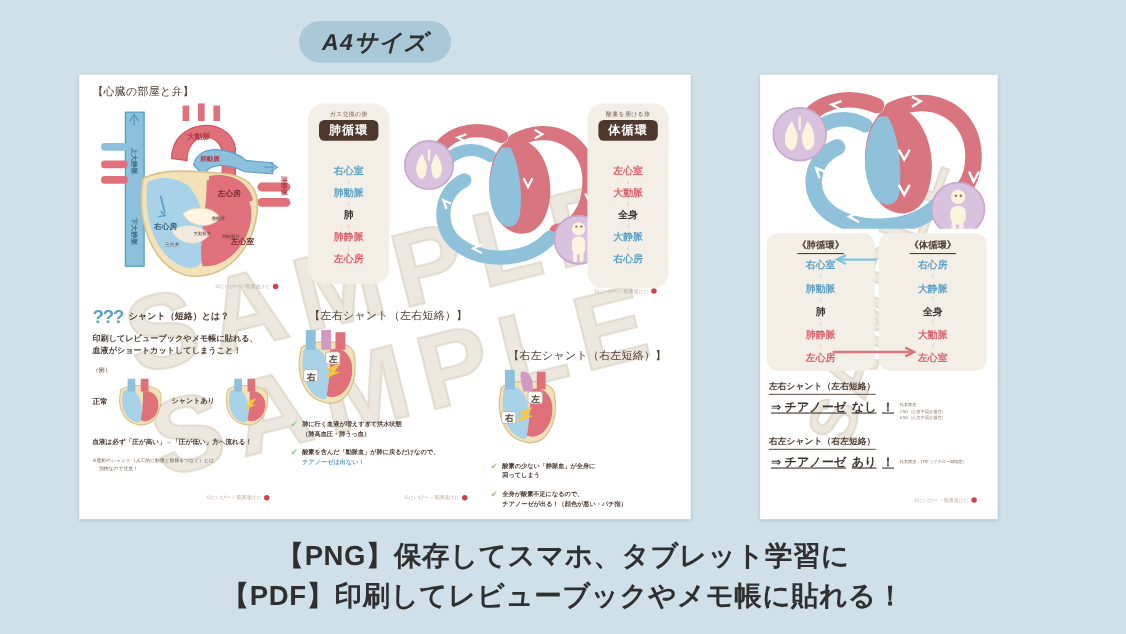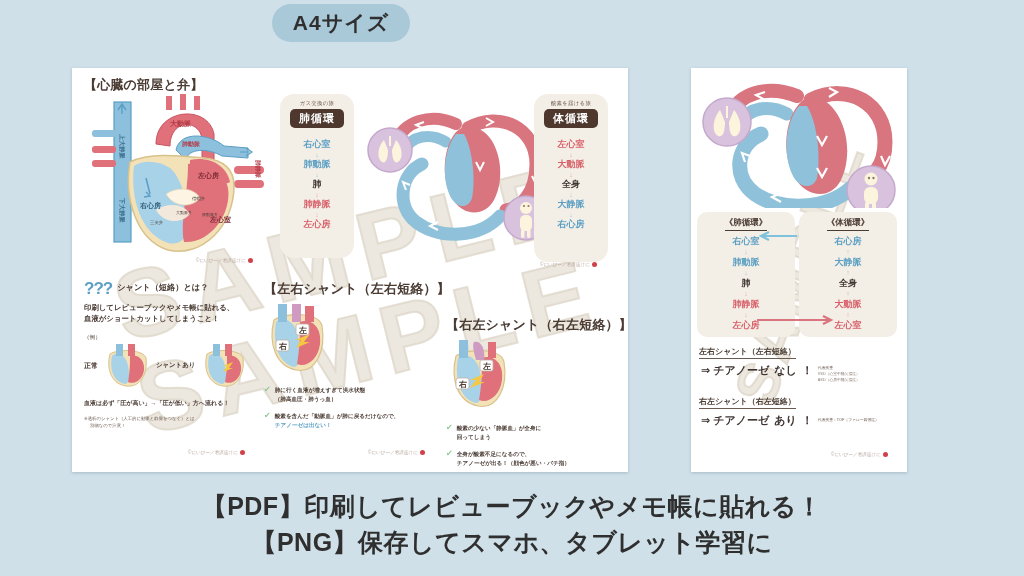--- a/index.html
+++ b/index.html
@@ -16,21 +16,21 @@
   .tab{
     position:absolute;
     background:#a9c8d8;
     border-radius:22px;
     color:#2f2f2f;
     font-size:21px;
     font-weight:700;
     letter-spacing:1px;
     display:flex;align-items:center;justify-content:center;
   }
-  #tab-a4{left:272px;top:4px;width:138px;height:38px;}
+  #tab-a4{left:272px;top:19px;width:138px;height:38px;font-style:italic;}
   #tab-sp{left:728px;top:11px;width:158px;height:38px;}
 
   
   .sheet{
     position:absolute;background:#ffffff;
     box-shadow:0 1px 3px rgba(60,80,95,.25);
     overflow:hidden;
   }
   #sheet-a4{left:72px;top:68px;width:556px;height:404px;}
   #sheet-sp{left:691px;top:68px;width:216px;height:404px;}
@@ -44,39 +44,39 @@
     -webkit-text-stroke:2px rgba(223,216,203,.85);
     white-space:nowrap;
   }
   #sheet-a4 .wm{transform:rotate(-14deg) translateY(-18px);}
   #sheet-a4 .wm.wm2{transform:rotate(-14deg) translateY(78px);}
   #sheet-sp .wm{font-size:58px;letter-spacing:6px;transform:rotate(-70deg);}
 
   
   .panel{position:absolute;}
   .ptitle{
-    font-size:13px;font-weight:700;color:#4a3b33;letter-spacing:.2px;
+    font-size:10px;font-weight:400;color:#4a3b33;letter-spacing:.2px;
     white-space:nowrap;
   }
   .credit{
     position:absolute;font-size:4.6px;color:#b9a9a0;white-space:nowrap;
     display:flex;align-items:center;gap:2px;
   }
   .credit .dot{width:5px;height:5px;border-radius:50%;background:#d0414a;display:inline-block;}
 
   
   .flowcard{
     position:absolute;background:#f4efe6;border-radius:14px;
     display:flex;flex-direction:column;align-items:center;
     padding-top:6px;box-sizing:border-box;
   }
   .flowcard .kicker{font-size:5.4px;color:#6b5a50;margin-bottom:2px;letter-spacing:.3px;}
   .flowcard .badge{
     background:#4e382e;color:#fff;font-size:11px;font-weight:700;
-    padding:2px 9px;border-radius:5px;letter-spacing:1px;margin-bottom:11px;
+    padding:2px 9px;border-radius:5px;letter-spacing:1px;margin-bottom:22px;
   }
   .flowcard .step{font-size:9px;font-weight:700;line-height:1;margin:1px 0;}
   .flowcard .arr{font-size:7px;line-height:1;margin:1px 0;}
   .c-blue{color:#5b9fc4;}
   .c-red{color:#d8616b;}
   .c-dark{color:#3d3330;}
   .a-blue{color:#9ec7dc;}
   .a-red{color:#e8a7ad;}
 
   
@@ -107,21 +107,21 @@
     border-bottom:1.5px solid #4a3b33;padding-bottom:1px;margin-bottom:4px;
   }
   .sp-col .step{font-size:9px;font-weight:700;line-height:1;margin:1.5px 0;}
   .sp-col .arr{font-size:7px;line-height:1;margin:1px 0;}
   .sp-band{
     position:absolute;font-size:8px;font-weight:700;color:#4a3b33;
   }
   .sp-band .tag{
     display:inline-block;border-bottom:1.5px solid #6b5a50;padding-bottom:1px;
   }
-  .sp-ans{font-size:11px;font-weight:700;color:#3d3330;}
+  .sp-ans{font-size:11px;font-weight:700;color:#3d3330;text-decoration:underline;}
 
   
   .caption{
     position:absolute;left:0;right:0;top:488px;
     text-align:center;color:#2f2f2f;
     font-size:25px;font-weight:700;line-height:1.45;letter-spacing:.5px;
   }
 </style>
 </head>
 <body>
@@ -484,17 +484,17 @@
       <div class="tiny" style="font-size:3.8px;padding-top:5px;">代表疾患：TOF（ファロー四徴症）</div>
     </div>
 
     <div class="credit" style="left:140px;top:384px;">
       <span>©にいびー／看護連けに</span>
       <span class="dot"></span>
     </div>
   </div>
 
   <div class="caption">
+    <div>【PNG】保存してスマホ、タブレット学習に</div>
     <div>【PDF】印刷してレビューブックやメモ帳に貼れる！</div>
-    <div>【PNG】保存してスマホ、タブレット学習に</div>
   </div>
 
 </div>
 
 </body></html>

